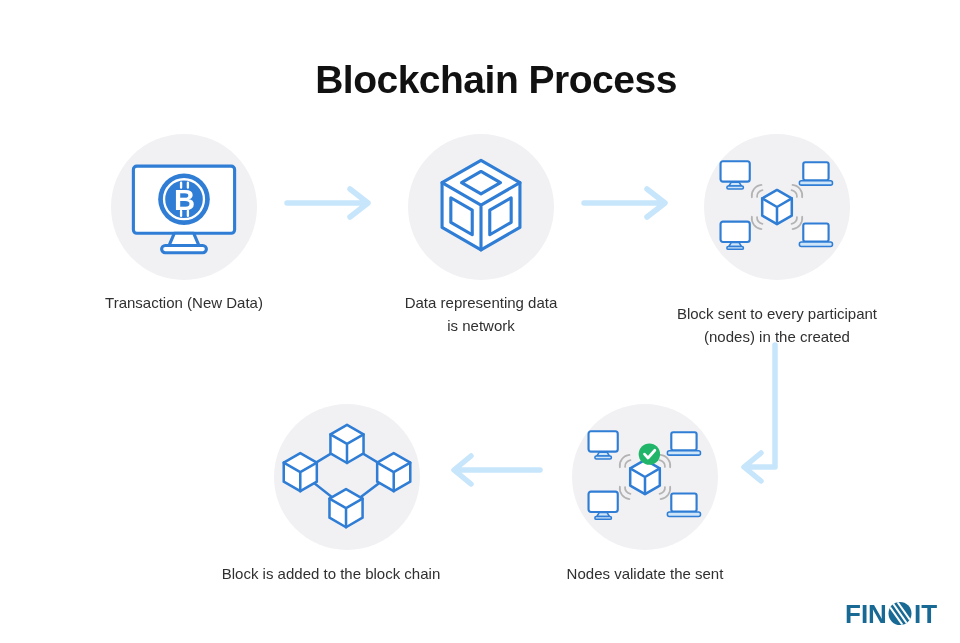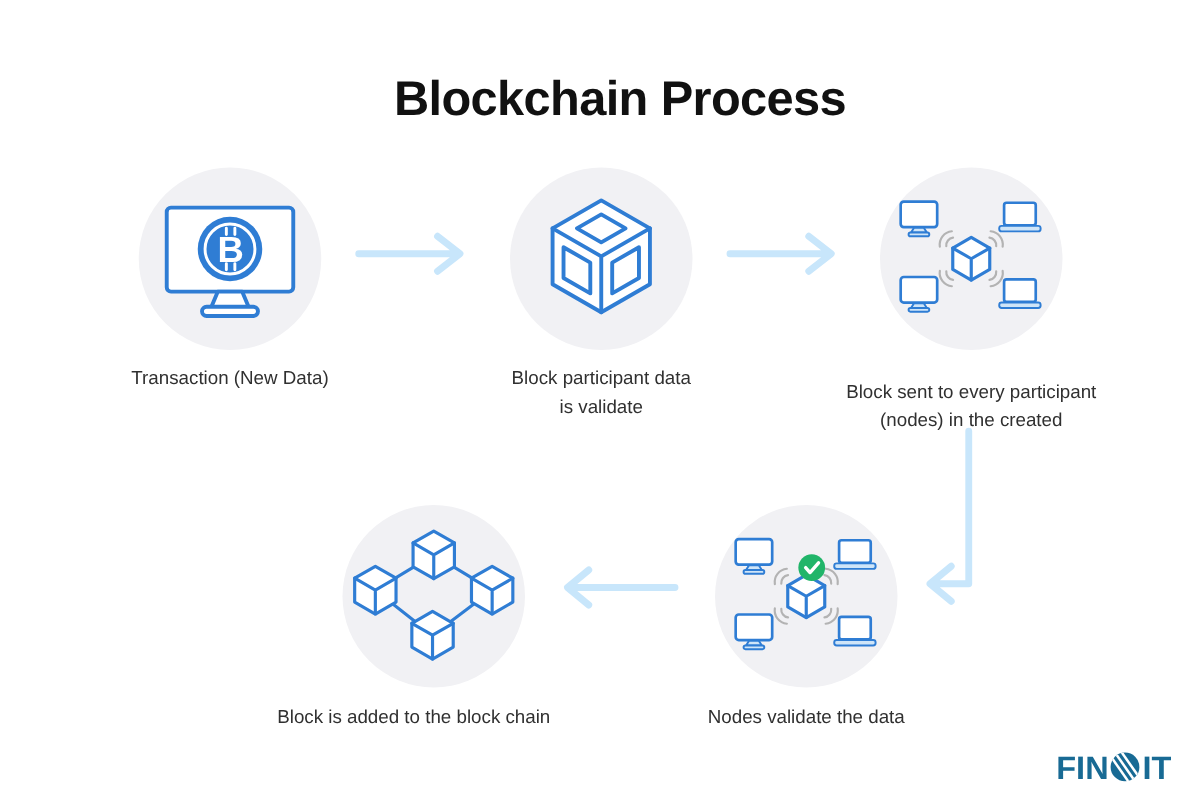--- a/index.html
+++ b/index.html
@@ -95,22 +95,22 @@
   <div class="step-circle" style="left:408px;top:134px">
     <svg width="146" height="146" viewBox="0 0 150 150">
       <path class="bigfill" d="M75 27 L115 50 L115 96 L75 119 L35 96 L35 50 Z"></path>
       <path class="bigline" d="M35 50 L75 73 L115 50 M75 73 L75 119"></path>
       <path class="bigline" d="M75 38.5 L95 50 L75 61.5 L55 50 Z"></path>
       <path class="bigline" d="M44 65.5 L66 78.2 L66 103.5 L44 90.8 Z"></path>
       <path class="bigline" d="M106 65.5 L84 78.2 L84 103.5 L106 90.8 Z"></path>
     </svg>
   </div>
   <div class="step-label" style="left:321px;top:291px">
-    <div>Block participant data</div>
-    <div>is validate</div>
+    <div>Data representing data</div>
+    <div>is network</div>
   </div>
 
   <div class="step-circle" style="left:704px;top:134px">
     <svg width="146" height="146" viewBox="0 0 150 150">
       <use href="#network-cluster"></use>
     </svg>
   </div>
   <div class="step-label" style="left:617px;top:302px">
     <div>Block sent to every participant</div>
     <div>(nodes) in the created</div>
@@ -119,21 +119,21 @@
   <div class="step-circle" style="left:572px;top:404px">
     <svg width="146" height="146" viewBox="0 0 150 150">
       <use href="#network-cluster"></use>
       <g>
         <circle cx="79.5" cy="51.5" r="11" fill="var(--green)"></circle>
         <path d="M74.5 51.5 l3.6 4 l7 -8" fill="none" stroke="#fff" stroke-width="2.8" stroke-linecap="round" stroke-linejoin="round"></path>
       </g>
     </svg>
   </div>
   <div class="step-label" style="left:485px;top:562px">
-    <div>Nodes validate the data</div>
+    <div>Nodes validate the sent</div>
   </div>
 
   <div class="step-circle" style="left:274px;top:404px">
     <svg width="146" height="146" viewBox="0 0 150 150">
       <path d="M75 41 L27 70 L74 107 L123 70 Z" fill="none" stroke="var(--accent)" stroke-width="2.6"></path>
       <use href="#chain-cube" transform="translate(75,41)"></use>
       <use href="#chain-cube" transform="translate(27,70)"></use>
       <use href="#chain-cube" transform="translate(123,70)"></use>
       <use href="#chain-cube" transform="translate(74,107)"></use>
     </svg>

